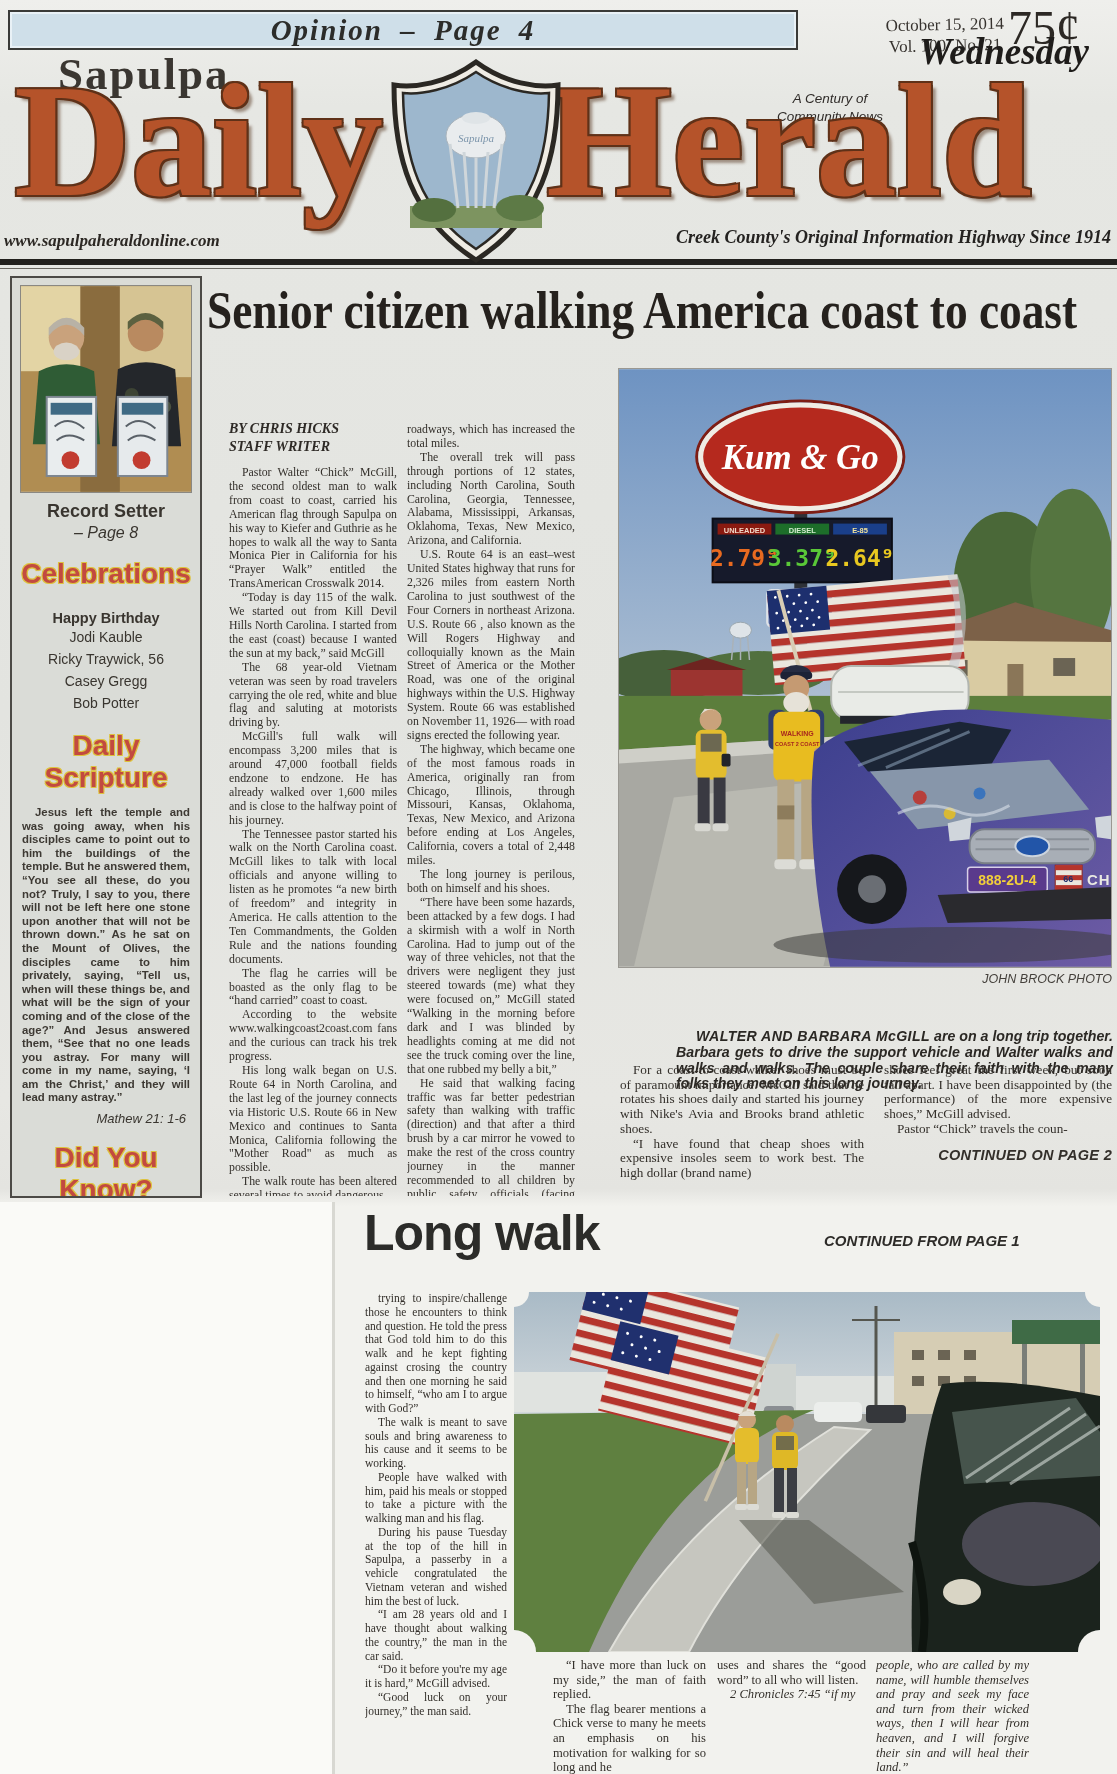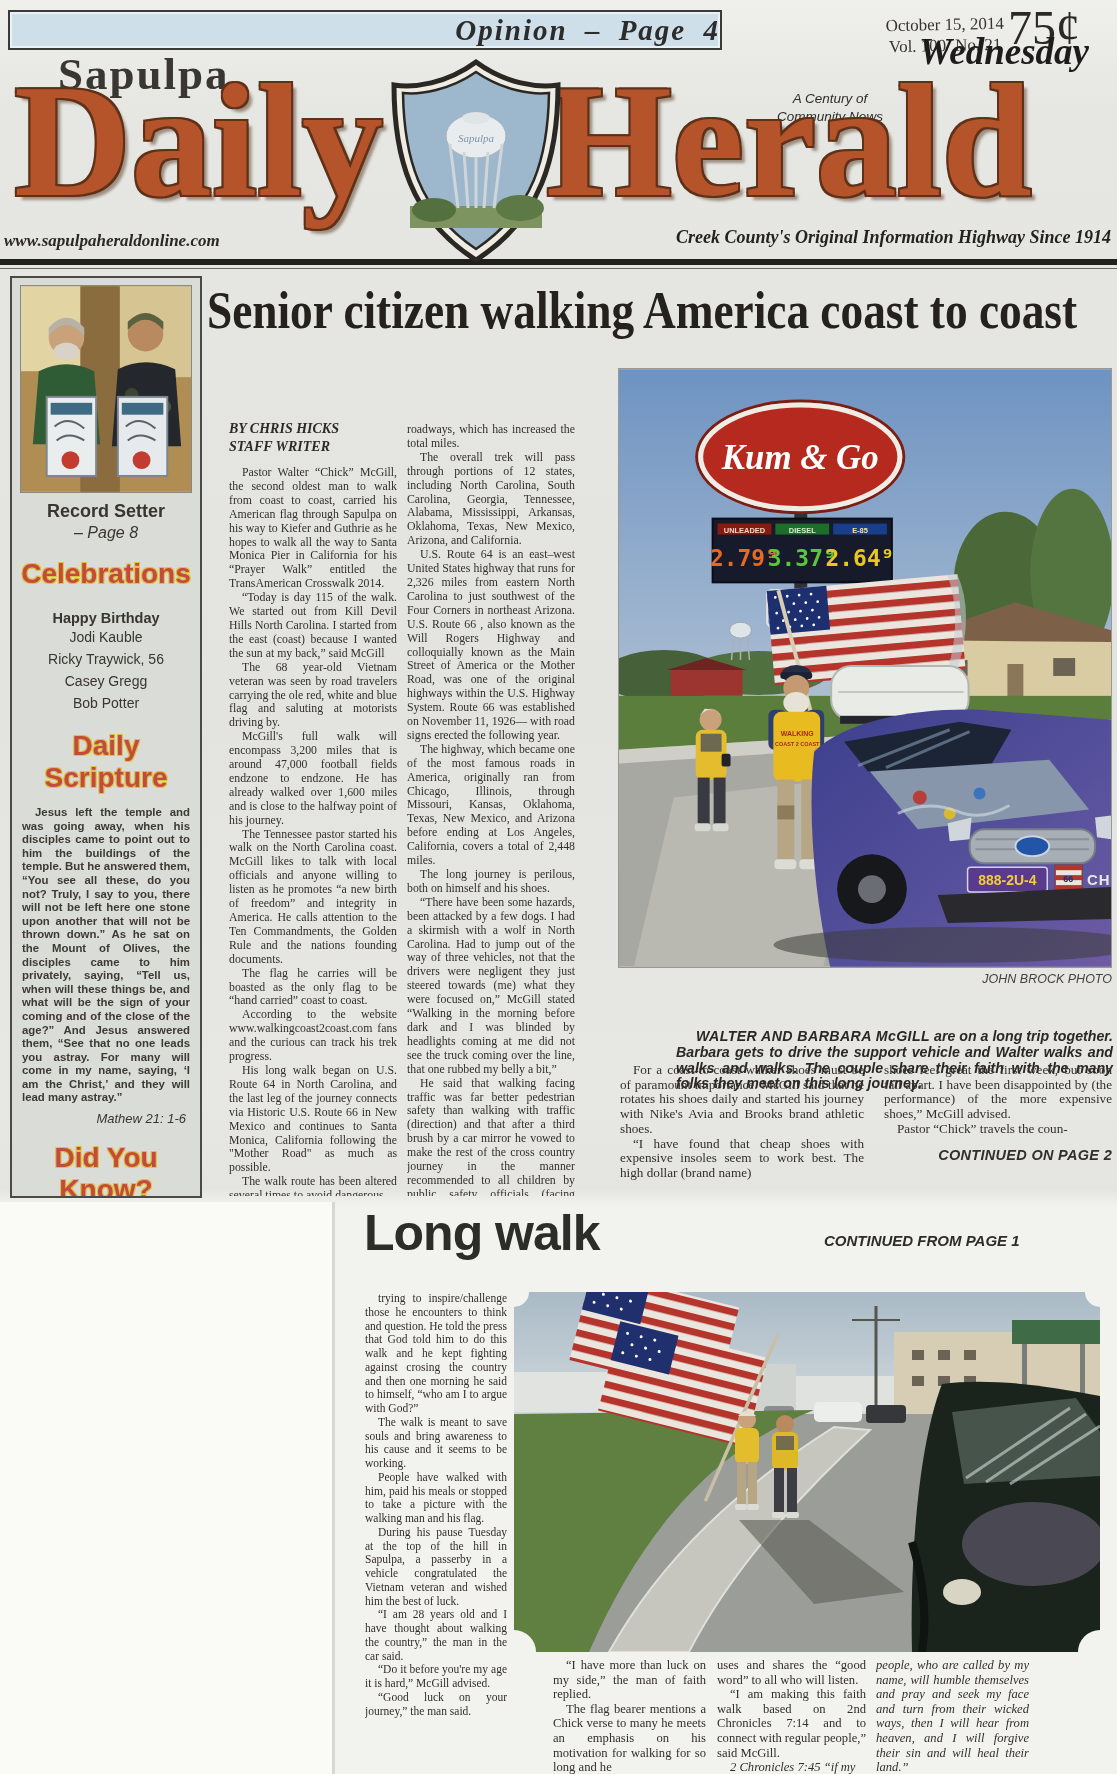--- a/index.html
+++ b/index.html
@@ -4,23 +4,23 @@
 <style>
   * { margin:0; padding:0; box-sizing:border-box; }
   html,body { background:#9a9a96; }
   .page {
     position:relative; width:1117px; height:1774px; margin:0 auto;
     background:linear-gradient(180deg,#efefec 0%,#e6e7e3 6%,#e3e4e0 40%,#e7e7e3 62%,#e4e4e0 67%,#f2f2ee 68%,#f2f2ee 100%);
     font-family:"Liberation Serif",serif; color:#332f2b; overflow:hidden;
   }
   
   .opinion-box {
-    position:absolute; left:8px; top:10px; width:714px; height:40px;
+    position:absolute; left:8px; top:10px; width:790px; height:40px;
     background:#cfdfe9; border:2px solid #3a3a38; box-shadow:inset 0 0 0 2px #e9f1f6;
-    text-align:right; font-weight:bold; font-style:italic; font-size:29px;
+    text-align:center; font-weight:bold; font-style:italic; font-size:29px;
     letter-spacing:2px; word-spacing:8px; line-height:36px; color:#2c2c2a;
   }
   .datestack { position:absolute; left:880px; top:14px; width:130px; font-size:17px; color:#37332f; transform:rotate(-1.2deg); line-height:1.25; text-align:center;}
   .price { position:absolute; left:1008px; top:0px; font-size:48px; color:#2c2824; font-weight:normal; }
   
   .kicker { position:absolute; left:58px; top:48px; font-size:45px; font-weight:bold; letter-spacing:2px; color:#3a3631; }
   .wednesday { position:absolute; right:28px; top:30px; font-size:37px; font-weight:bold; font-style:italic; color:#1e1c1a; }
   .century { position:absolute; left:768px; top:90px; width:124px; text-align:center;
     font-family:"Liberation Sans",sans-serif; font-weight:normal; font-style:italic; font-size:13.5px; line-height:1.3; color:#2f2b28;}
   .mast-word { position:absolute; top:44px; font-size:162px; line-height:1.2; font-weight:bold; color:#b5532a;
@@ -477,20 +477,19 @@
     <circle cx="0" cy="360" r="22" fill="#f2f2ee"></circle>
     <circle cx="586" cy="360" r="22" fill="#f2f2ee"></circle>
   </svg>
 
   <div class="ncol lw-col2">
     <p>“I have more than luck on my side,” the man of faith replied.</p>
     <p>The flag bearer mentions a Chick verse to many he meets an emphasis on his motivation for walking for so long and he</p>
   </div>
   <div class="ncol lw-col3">
     <p class="noind">uses and shares the “good word” to all who will listen.</p>
-    <p>“I am making this faith walk based on 2nd Chronicles 7:14 and to connect with regular people,” said McGill.</p>
     <p class="ital">2 Chronicles 7:45 “if my</p>
   </div>
   <div class="ncol lw-col4">
     <p class="noind">people, who are called by my name, will humble themselves and pray and seek my face and turn from their wicked ways, then I will hear from heaven, and I will forgive their sin and will heal their land.”</p>
   </div>
 
 </div>
 
 </body></html>

